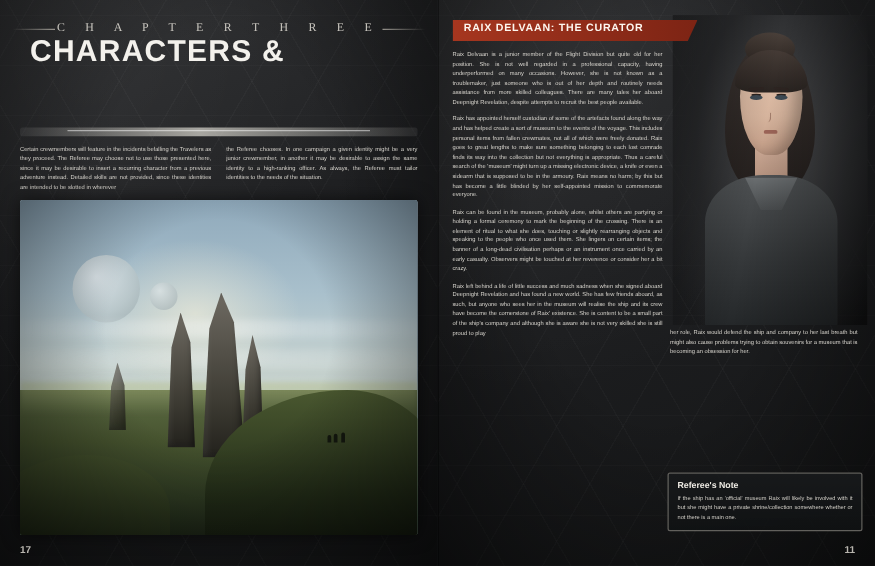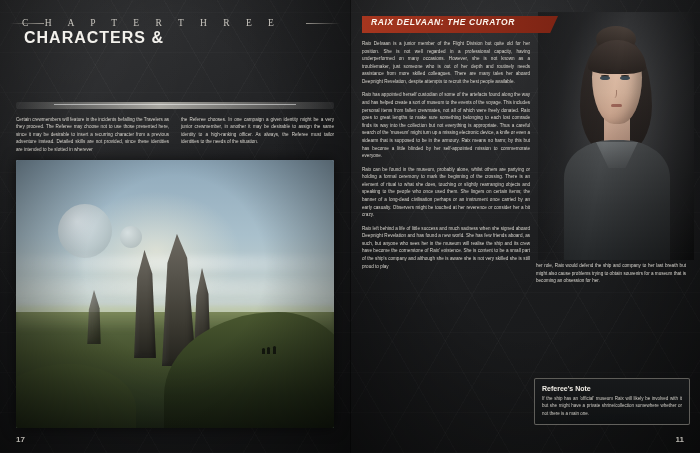--- a/index.html
+++ b/index.html
@@ -45,20 +45,21 @@
     box-shadow: -10px 0 22px -6px rgba(0,0,0,0.85), 10px 0 22px -6px rgba(0,0,0,0.85);
     background: rgba(0,0,0,0.5);
     z-index: 6;
   }
 
   
   .chapter-label {
     position: absolute;
     top: 18px; left: 22px;
     width: 306px;
+    text-align: center;
     font-size: 9.5px;
     letter-spacing: 7px;
     color: #c9c6bf;
     font-family: "Liberation Serif", serif;
     z-index: 3;
   }
   .rule-left, .rule-right {
     position: absolute;
     top: 23px;
     height: 1px;
@@ -75,21 +76,21 @@
     top: 30px; left: 24px; width: 300px;
     z-index: 3;
   }
   .title-line {
     font-family: "Liberation Sans", sans-serif;
     font-weight: bold;
     color: #f3f1ec;
     letter-spacing: 1px;
     line-height: 1.0;
   }
-  .title-line1 { font-size: 16px; }
+  .title-line1 { font-size: 24px; }
   .title-line2 { font-size: 31px; margin-top: 4px; }
 
   .title-bar {
     position: absolute;
     top: 102px; left: 16px;
     width: 318px; height: 7px;
     background: linear-gradient(90deg, rgba(120,120,120,0.15), rgba(210,208,200,0.75) 45%, rgba(120,120,120,0.15));
     border-radius: 2px;
     z-index: 3;
   }
@@ -227,21 +228,20 @@
     top: 16px; left: 12px;
     width: 196px; height: 17px;
     background: linear-gradient(90deg, #a6361f, #7d2414);
     clip-path: polygon(0 0, 100% 0, 96% 100%, 0% 100%);
     z-index: 4;
   }
   .char-header span {
     position: absolute; left: 9px; top: 1px;
     font-size: 8.5px; font-weight: bold; letter-spacing: 0.6px;
     color: #fdf6ef;
-    font-style: italic;
   }
   .text-col {
     position: absolute;
     left: 12px; top: 40px;
     width: 168px;
     z-index: 4;
   }
   .text-col p {
     font-size: 4.6px;
     line-height: 1.65;

